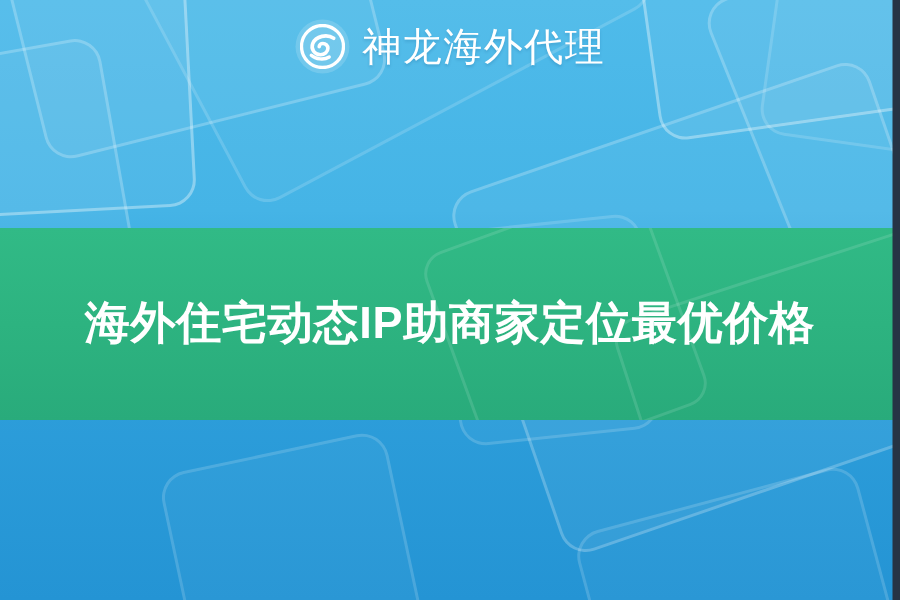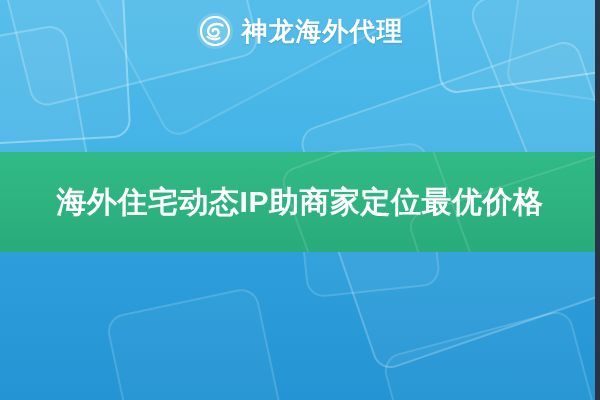--- a/index.html
+++ b/index.html
@@ -76,34 +76,34 @@
     background: rgba(255,255,255,0.16);
     display: flex;
     align-items: center;
     justify-content: center;
     flex: 0 0 auto;
   }
   #logo-mark svg { display: block; }
   #logo-text {
     color: #ffffff;
     font-size: 26px;
-    font-weight: bold;
+    font-weight: normal;
     letter-spacing: 1px;
     line-height: 1;
     white-space: nowrap;
     text-shadow: 0 1px 2px rgba(0,60,110,0.18);
   }
 
   
   #headline-band {
     position: absolute;
     left: 0;
     top: 152px;
     width: 600px;
-    height: 100px;
+    height: 128px;
     background: linear-gradient(180deg, #31ba86 0%, #2db380 50%, #29ab7b 100%);
     display: flex;
     flex-direction: column;
     align-items: center;
     justify-content: center;
     overflow: hidden;
   }
   #band-streak-a,
   #band-streak-b {
     position: absolute;

